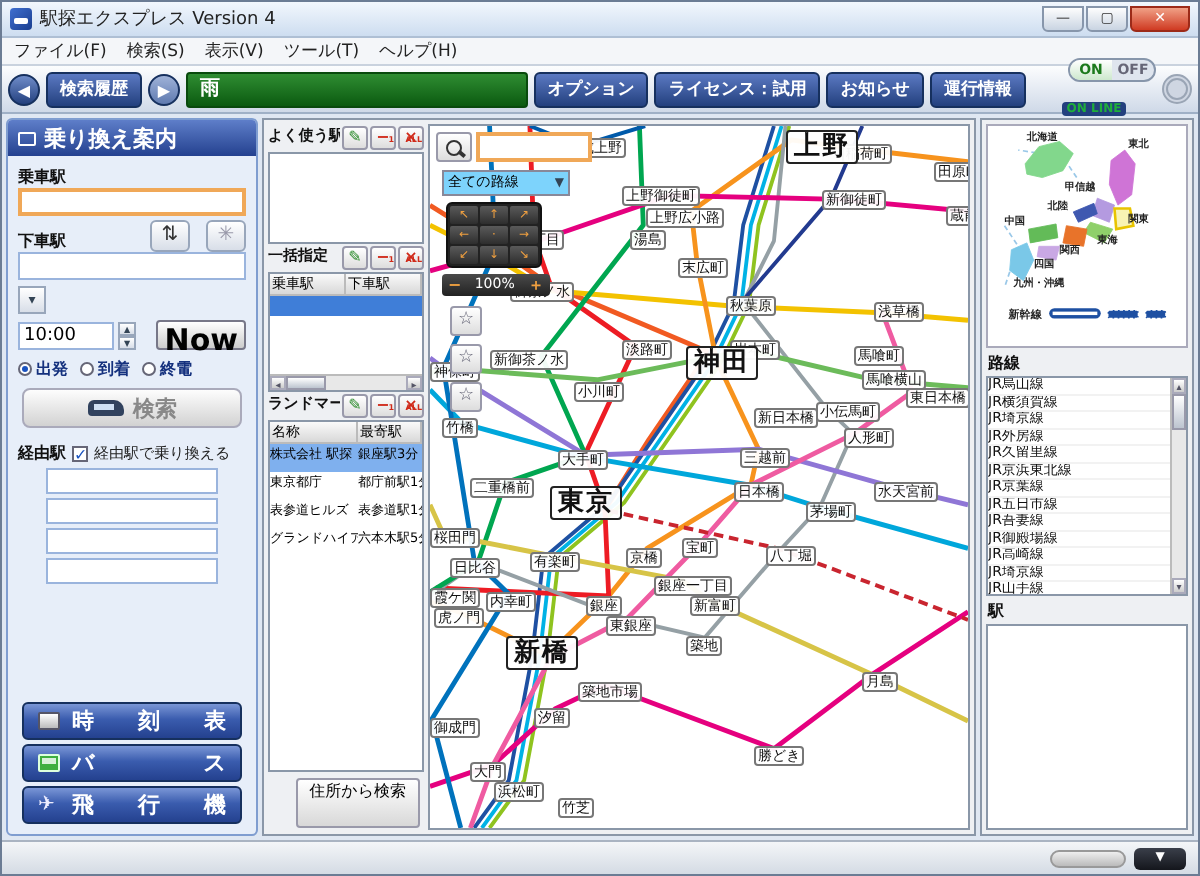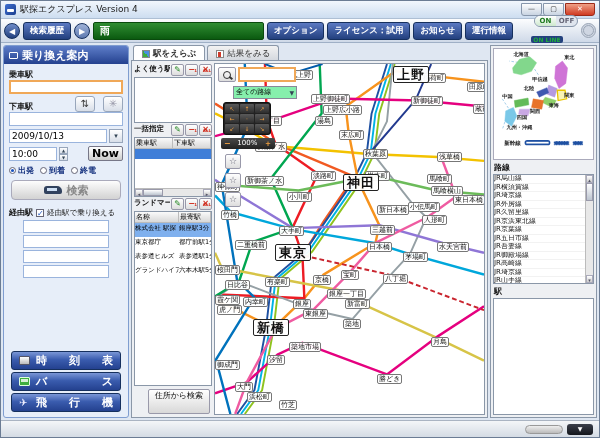--- a/index.html
+++ b/index.html
@@ -44,21 +44,21 @@
   .sb-label { font-size:8px; font-weight:bold; color:#111; margin-top:2px; }
   .sb-input { width:100%; height:14px; border:1px solid #9ab4dd; background:#fff; font-size:9px; padding:0 2px; }
   .sb-input.orange { border:2px solid #f0a858; }
   .btnrow { display:flex; align-items:flex-end; margin-top:2px; }
   .sqbtn { width:20px; height:16px; border:1px solid #98a6bb; border-radius:3px; background:linear-gradient(#ffffff,#d8dee8); font-size:10px; line-height:14px; text-align:center; color:#333; }
   .sqbtn + .sqbtn { margin-left:8px; }
   .daterow,.timerow { display:flex; align-items:center; margin-top:3px; gap:2px; }
   .dropbtn { width:14px; height:14px; border:1px solid #98a6bb; background:linear-gradient(#fff,#d8dee8); font-size:7px; text-align:center; line-height:12px; color:#345; }
   .spinner { width:9px; height:14px; display:flex; flex-direction:column; }
   .spinner span { flex:1; border:1px solid #98a6bb; background:linear-gradient(#fff,#d8dee8); font-size:4px; line-height:5px; text-align:center; color:#345; }
-  .nowbtn { height:15px; border:1px solid #778; border-radius:2px; background:linear-gradient(#fff,#ccc); font-size:11px; font-weight:bold; padding:0 3px; margin-left:auto; }
+  .nowbtn { height:15px; border:1px solid #778; border-radius:2px; background:linear-gradient(#fff,#ccc); font-size:15px; font-weight:bold; padding:0 3px; margin-left:auto; }
   .radiorow { display:flex; gap:6px; margin-top:4px; align-items:center; }
   .radio { display:flex; align-items:center; gap:2px; font-size:8px; font-weight:bold; color:#15317e; }
   .rdot { width:7px; height:7px; border:1px solid #667; border-radius:50%; background:#fff; position:relative; }
   .rdot.sel:after { content:""; position:absolute; left:1px; top:1px; width:3px; height:3px; border-radius:50%; background:#1a53c0; }
   .searchbtn { margin:4px 2px 2px; height:20px; border:1px solid #aab; border-radius:4px; background:linear-gradient(#fdfdfd,#d2d2d2); display:flex; align-items:center; justify-content:center; gap:5px; color:#888; font-size:11px; font-weight:bold; }
   .train-ic { width:18px; height:8px; background:#31425e; border-radius:3px 5px 2px 2px; position:relative; }
   .train-ic:after { content:""; position:absolute; left:3px; top:2px; width:10px; height:3px; background:#cfe0f4; }
   .viarow { display:flex; align-items:center; gap:3px; margin-top:5px; }
   .checkbox { width:8px; height:8px; border:1px solid #667; background:#fff; font-size:8px; line-height:7px; color:#1a53c0; font-weight:bold; text-align:center; }
   .via-note { font-size:7.5px; color:#222; }
@@ -110,21 +110,21 @@
   .map { flex:1; position:relative; background:#fff; border:1px solid #8a97a8; overflow:hidden; }
   .map svg { position:absolute; left:0; top:0; width:100%; height:100%; }
   .stn { position:absolute; font-size:7px; line-height:8px; background:rgba(255,255,255,.95); border:1px solid #777; border-radius:2px; padding:0 1px; white-space:nowrap; color:#111; z-index:3; }
   .stn.big { font-size:13px; line-height:15px; font-weight:bold; border:1.5px solid #222; padding:0 3px; letter-spacing:1px; z-index:4; }
   .mapctl { position:absolute; z-index:5; }
   .map-search { left:3px; top:3px; display:flex; gap:2px; }
   .mag-btn { width:18px; height:15px; border:1px solid #99a; border-radius:2px; background:linear-gradient(#fff,#ddd); position:relative; }
   .mag-btn:before { content:""; position:absolute; left:4px; top:3px; width:6px; height:6px; border:1.5px solid #333; border-radius:50%; }
   .mag-btn:after { content:""; position:absolute; left:10px; top:9px; width:4px; height:1.5px; background:#333; transform:rotate(40deg); }
   .map-input { width:58px; height:15px; border:2px solid #f0a858; background:#fff; }
-  .map-filter { left:6px; top:22px; width:64px; height:13px; background:#86efac; border:1px solid #889; font-size:7px; line-height:11px; padding:0 2px; display:flex;margin-left:12px; }
+  .map-filter { left:6px; top:22px; width:64px; height:13px; background:#7dd3fc; border:1px solid #889; font-size:7px; line-height:11px; padding:0 2px; display:flex; }
   .map-filter i { margin-left:auto; font-style:normal; font-size:6px; color:#345; }
   .navpad { left:8px; top:38px; width:48px; height:33px; display:grid; grid-template-columns:repeat(3,1fr); gap:1px; background:#222; border:1px solid #111; border-radius:3px; padding:1px; }
   .navpad span { background:linear-gradient(#5a5a5a,#2e2e2e); color:#f0a040; font-size:6px; line-height:9px; text-align:center; border-radius:1px; }
   .zoombar { left:6px; top:74px; width:54px; height:11px; background:linear-gradient(#4a4a4a,#222); border-radius:2px; color:#fff; font-size:7px; line-height:11px; display:flex; justify-content:space-between; padding:0 3px; }
   .zoombar b { color:#f0a040; font-size:8px; }
   .starbtn { width:16px; height:15px; border:1px solid #99a; border-radius:2px; background:linear-gradient(#fff,#ddd); font-size:9px; line-height:13px; text-align:center; color:#667; }
 
   
   .rightbar { width:107px; flex:0 0 auto; background:#eef0f3; border:1px solid #8a97a8; display:flex; flex-direction:column; padding:2px; min-height:0; }
   .japan-box { background:#fff; border:1px solid #aab; height:112px; position:relative; flex:0 0 auto; }
@@ -151,20 +151,27 @@
   <div class="titlebar">
     <span class="app-icon"></span>
     <span class="title-text">駅探エクスプレス Version 4</span>
     <span class="winbtns">
       <span class="winbtn">—</span>
       <span class="winbtn">▢</span>
       <span class="winbtn close">✕</span>
     </span>
   </div>
 
+  <div class="menubar" id="menubar">
+      <span class="menu-item">ファイル(F)</span>
+      <span class="menu-item">検索(S)</span>
+      <span class="menu-item">表示(V)</span>
+      <span class="menu-item">ツール(T)</span>
+      <span class="menu-item">ヘルプ(H)</span>
+    </div>
 
   <div class="toolbar">
     <span class="circlebtn">◀</span>
     <span class="navybtn">検索履歴</span>
     <span class="circlebtn fwd">▶</span>
     <span class="weather-banner">雨</span>
     <span id="tb-buttons" style="display:flex;gap:3px;">
         <span class="navybtn">オプション</span>
         <span class="navybtn">ライセンス：試用</span>
         <span class="navybtn">お知らせ</span>
@@ -191,21 +198,20 @@
         <span class="sb-label">乗車駅</span>
         <input class="sb-input orange" style="">
         <div class="btnrow">
           <span class="sb-label" style="margin-top:auto;">下車駅</span>
           <span style="flex:1"></span>
           <span class="sqbtn">⇅</span>
           <span class="sqbtn" style="color:#99a;">✳</span>
         </div>
         <input class="sb-input" style="">
         <div class="daterow">
-          <input class="sb-input" style="flex: 1 1 0%;" value="2009/10/13">
           <span class="dropbtn">▾</span>
         </div>
         <div class="timerow">
           <input class="sb-input" style="width: 48px;" value="10:00">
           <span class="spinner">
               <span>▲</span>
               <span>▼</span>
             </span>
           <span class="nowbtn">Now</span>
         </div>
@@ -260,30 +266,20 @@
                 <span>飛</span>
                 <span>行</span>
                 <span>機</span>
               </span>
             </div>
           </div>
       </div>
     </div>
 
     <div class="center">
-      <div class="tabbar">
-        <span class="tab active">
-          <span class="tab-ic1"></span>
-          <span>駅をえらぶ</span>
-        </span>
-        <span class="tab">
-          <span class="tab-ic2"></span>
-          <span>結果をみる</span>
-        </span>
-      </div>
       <div class="tabcontent">
 
         <div class="listcol">
           <div class="lc-head">
             <span class="lc-title">よく使う駅</span>
             <span class="mini-btn"><span class="g">✎</span></span>
             <span class="mini-btn"><span class="r">−</span><span class="sub">1</span></span>
             <span class="mini-btn"><span class="r">×</span><span class="sub">ALL</span></span>
           </div>
           <div class="whitebox fav-box"></div>

